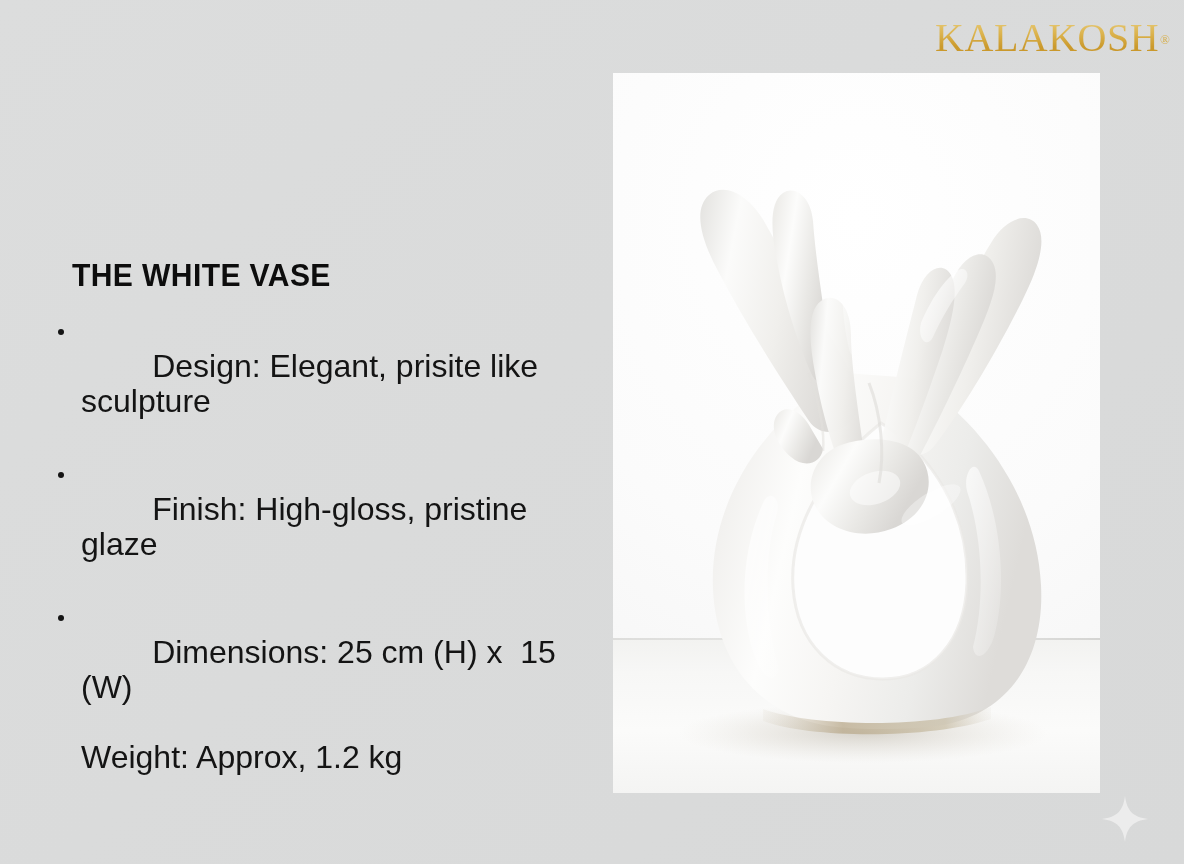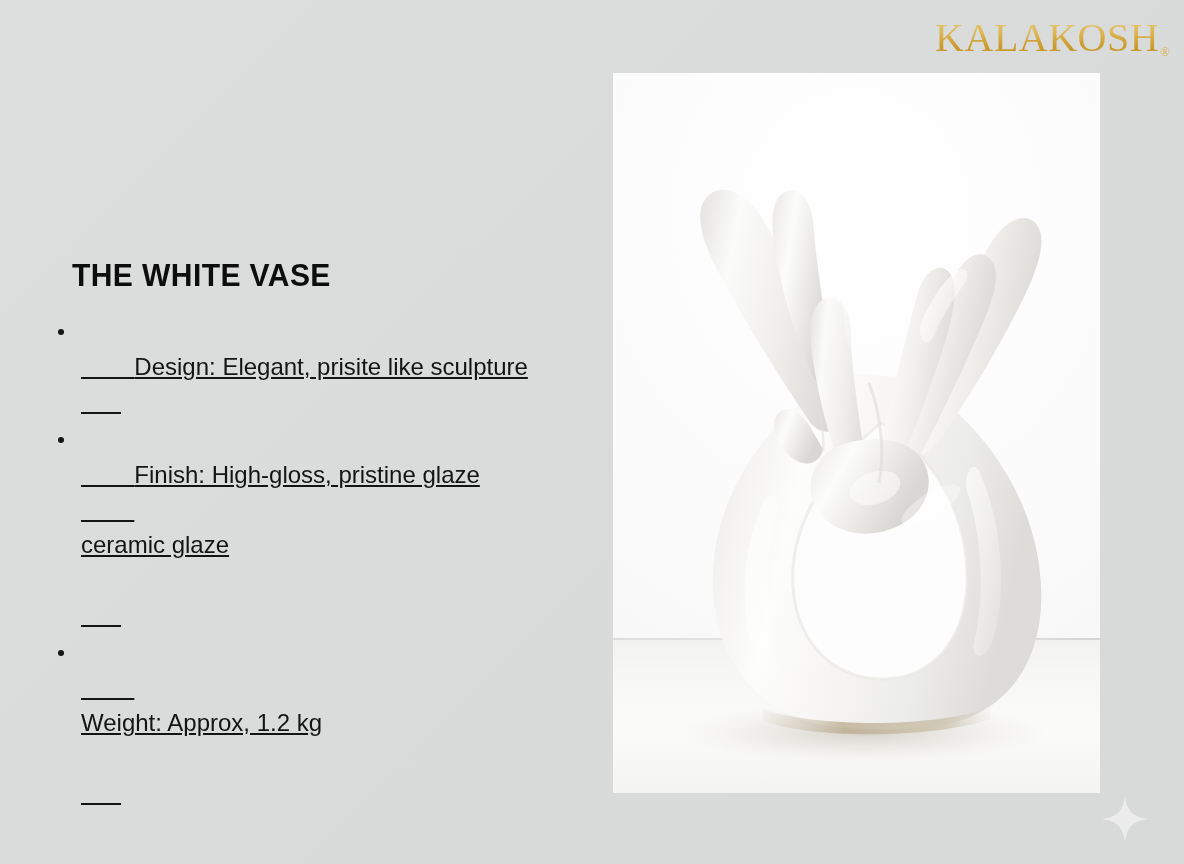--- a/index.html
+++ b/index.html
@@ -18,21 +18,21 @@
     overflow: hidden;
     background: linear-gradient(135deg, #dcdddd 0%, #dadbdb 45%, #d8d9d9 100%);
   }
 
   
   .brand {
     position: absolute;
     top: 18px;
     right: 14px;
     display: flex;
-    align-items: flex-end;
+    align-items: center;
     line-height: 1;
   }
   .brand-word {
     font-family: "Liberation Serif", "DejaVu Serif", serif;
     font-size: 40px;
     letter-spacing: 0.5px;
     font-weight: 400;
     background: linear-gradient(180deg, #e8cd7e 0%, #dcb44f 38%, #cb9a2d 72%, #c8962a 100%);
     -webkit-background-clip: text;
     background-clip: text;
@@ -65,26 +65,25 @@
     transform-origin: left center;
   }
   .specs {
     list-style: none;
     margin: 0;
     padding: 0;
   }
   .spec {
     position: relative;
     padding-left: 25px;
-    font-size: 24px;
+    font-size: 32px;
     line-height: 35px;
     color: #141414;
     margin-bottom: 3px;
     white-space: pre-wrap;
-    text-decoration: underline;
   }
   .spec::before {
     content: "";
     position: absolute;
     left: 2px;
     top: 15px;
     width: 6px;
     height: 6px;
     border-radius: 50%;
     background: #141414;
@@ -154,23 +153,23 @@
 
   <div class="copy">
     <h1 class="title">THE WHITE VASE</h1>
 
     <ul class="specs">
       <li class="spec">
         <span>Design: Elegant, prisite like sculpture</span>
       </li>
       <li class="spec">
         <span>Finish: High-gloss, pristine glaze</span>
-        <span class="sub">ceramic glaze</span>
       </li>
       <li class="spec">
+        <span>Dimensions: 25 cm (H) x  15 (W)</span>
         <span class="sub">Weight: Approx, 1.2 kg</span>
       </li>
 
     </ul>
   </div>
 
   <div class="photo">
     <div class="photo-bg"></div>
     <div class="table-top"></div>
     <div class="table-edge"></div>

